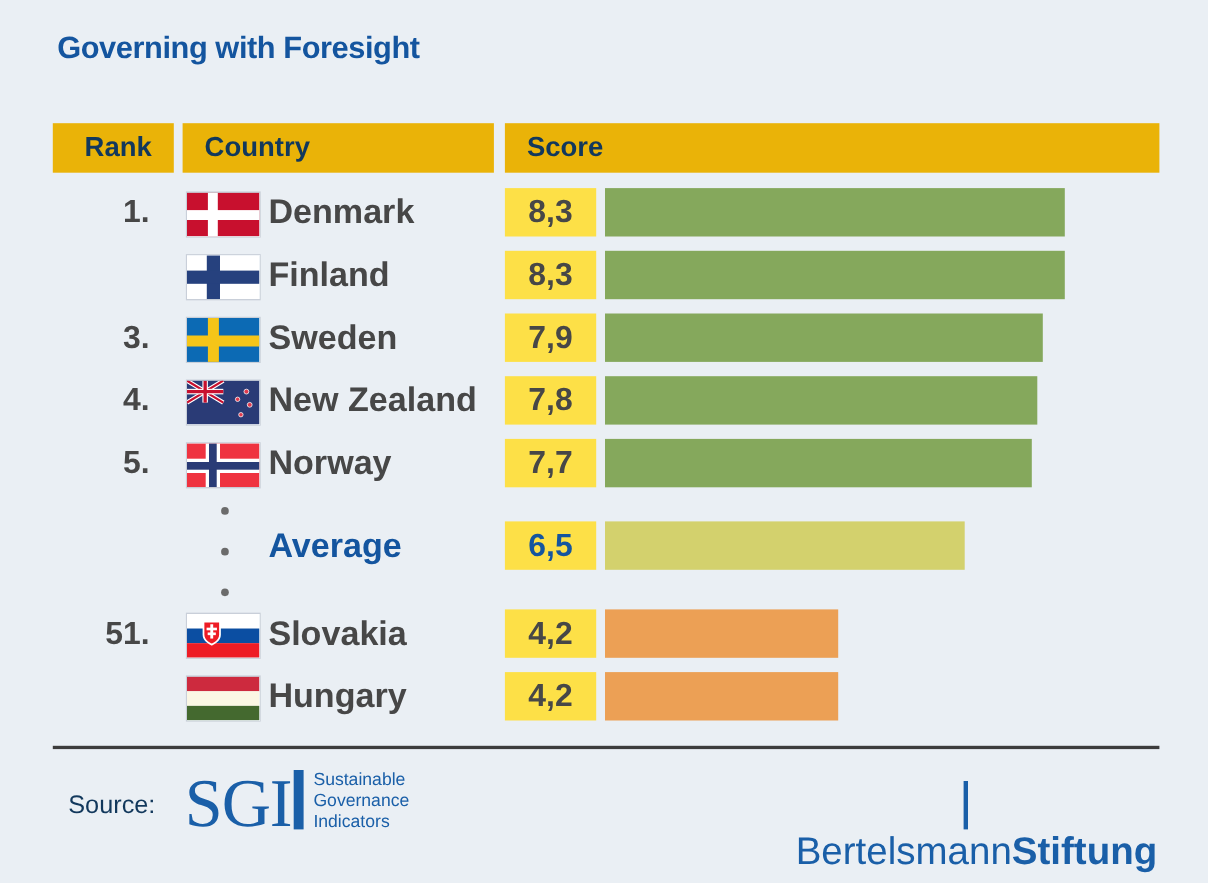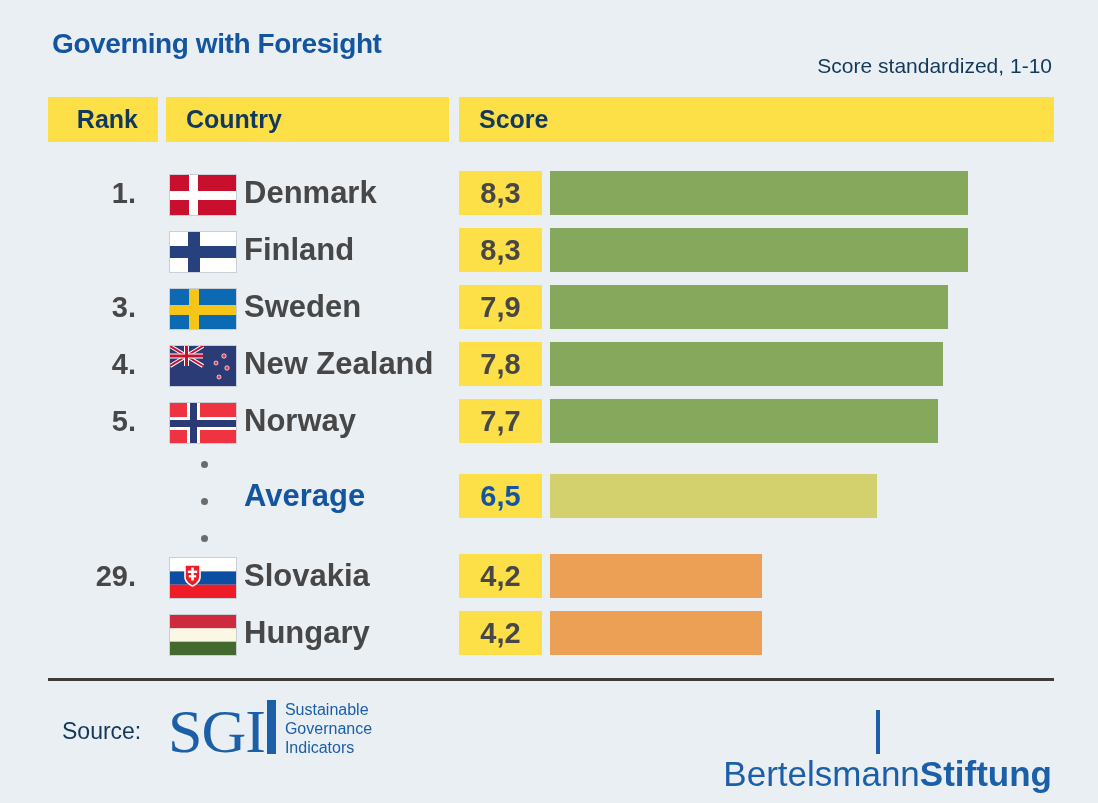--- a/index.html
+++ b/index.html
@@ -18,22 +18,22 @@
     font-size:28px;font-weight:bold;color:#14559f;
     letter-spacing:-0.4px;
   }
   .subtitle{
     position:absolute;right:46px;top:54px;
     font-size:21px;color:#12385c;
   }
 
   
   .hchip{
-    position:absolute;top:97px;height:45px;
-    background:#fde047;
+    position:absolute;top:112px;height:45px;
+    background:#eab308;
     display:flex;align-items:center;
     font-size:25px;font-weight:bold;color:#12385c;
   }
   .hchip-rank{left:48px;width:110px;justify-content:flex-end;padding-right:20px;box-sizing:border-box;}
   .hchip-country{left:166px;width:283px;padding-left:20px;box-sizing:border-box;}
   .hchip-score{left:459px;width:595px;padding-left:20px;box-sizing:border-box;}
 
   
   .row{position:absolute;left:0;width:1098px;height:56px;}
   .rank{
@@ -94,21 +94,20 @@
   .bst-bar{width:4px;height:44px;background:#1a5fa8;margin-right:20px;}
   .bst-txt{font-size:35px;color:#1a5fa8;white-space:nowrap;}
   .bst-txt b{font-weight:bold;}
 </style>
 </head>
 <body>
 
 <div class="page">
 
   <div class="title">Governing with Foresight</div>
-  <div class="subtitle">Score standardized, 1-10</div>
 
   <div class="hchip hchip-rank">Rank</div>
   <div class="hchip hchip-country">Country</div>
   <div class="hchip hchip-score">Score</div>
 
   <div id="rows-host">
       <div class="row" style="top: 165px;">
         <div class="rank">1.</div>
         <div class="flag"><svg width="66" height="40" viewBox="0 0 66 40" xmlns="http://www.w3.org/2000/svg">
             <rect width="66" height="40" fill="#c8102e"></rect>
@@ -178,21 +177,21 @@
         <div class="scorechip">7,7</div>
         <div class="bar" style="width: 388px; background: rgb(133, 168, 92);"></div>
       </div>
       <div class="row" style="top: 468px;">
         <div class="rank"></div>
         <div class="cname avg">Average</div>
         <div class="scorechip avg">6,5</div>
         <div class="bar" style="width: 327px; background: rgb(211, 209, 109);"></div>
       </div>
       <div class="row" style="top: 548px;">
-        <div class="rank">29.</div>
+        <div class="rank">51.</div>
         <div class="flag"><svg width="66" height="40" viewBox="0 0 66 40" xmlns="http://www.w3.org/2000/svg">
             <rect width="66" height="13.4" y="0" fill="#fff"></rect>
                 <rect width="66" height="13.3" y="13.4" fill="#0b4ea2"></rect>
                 <rect width="66" height="13.3" y="26.7" fill="#ee1c25"></rect>
                 <path d="M15 7 h15 v12 c0 6 -7.5 9 -7.5 9 S15 25 15 19 z" fill="#ee1c25" stroke="#fff" stroke-width="1.6"></path>
                 <rect x="21.2" y="9.5" width="2.6" height="13" fill="#fff"></rect>
                 <rect x="17.8" y="12.6" width="9.4" height="2.4" fill="#fff"></rect>
                 <rect x="18.8" y="17" width="7.4" height="2.4" fill="#fff"></rect>
           </svg></div>
         <div class="cname">Slovakia</div>

